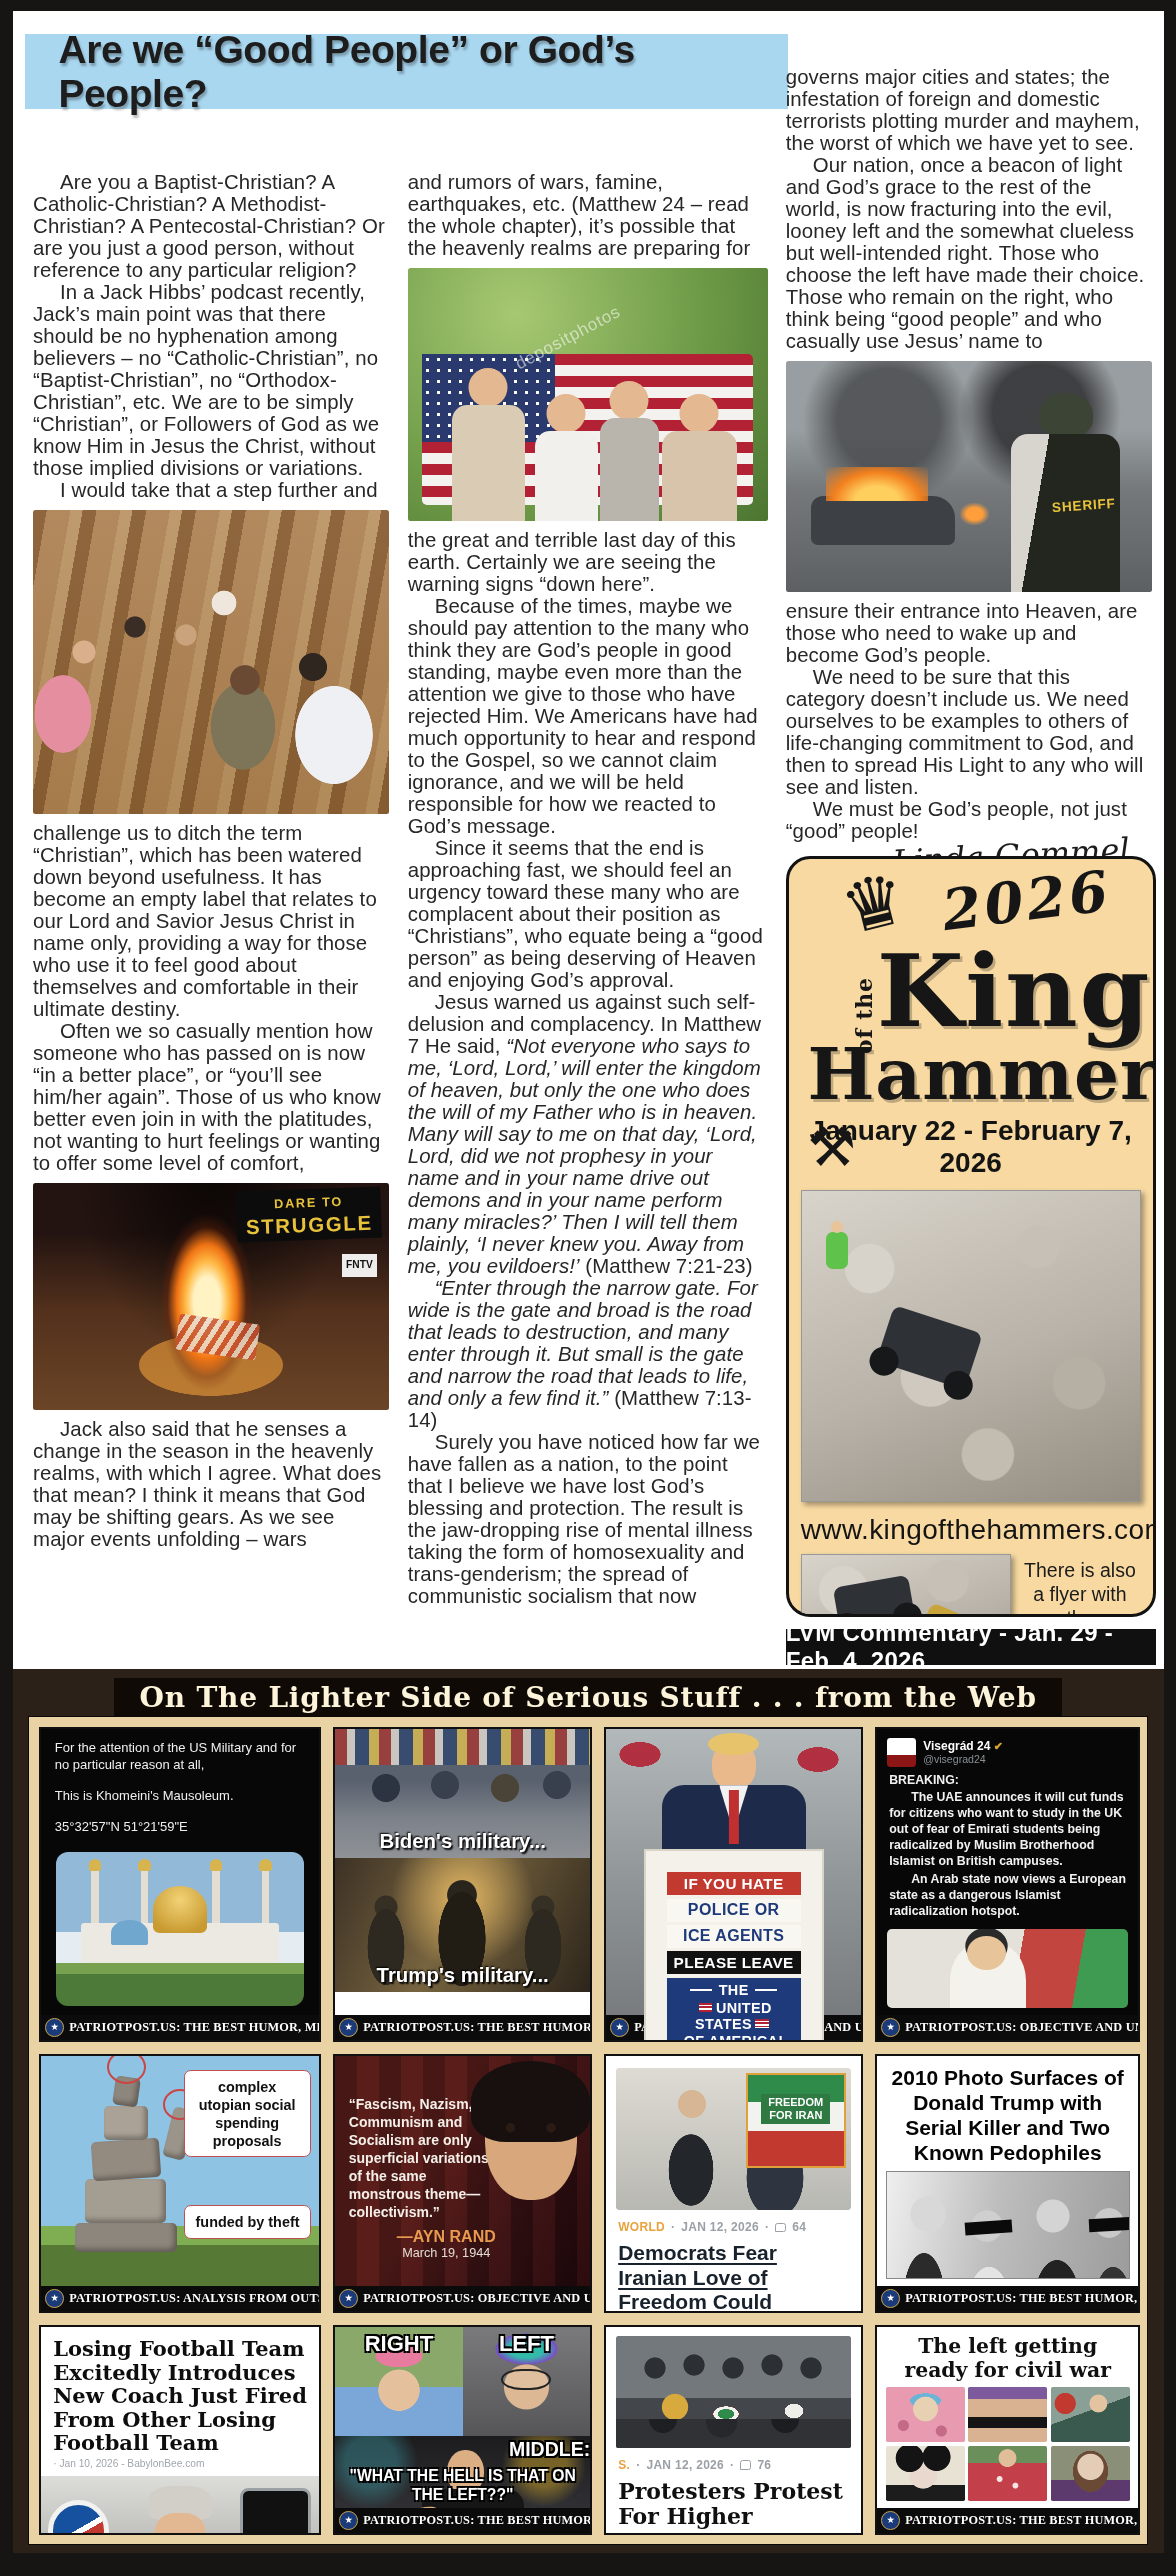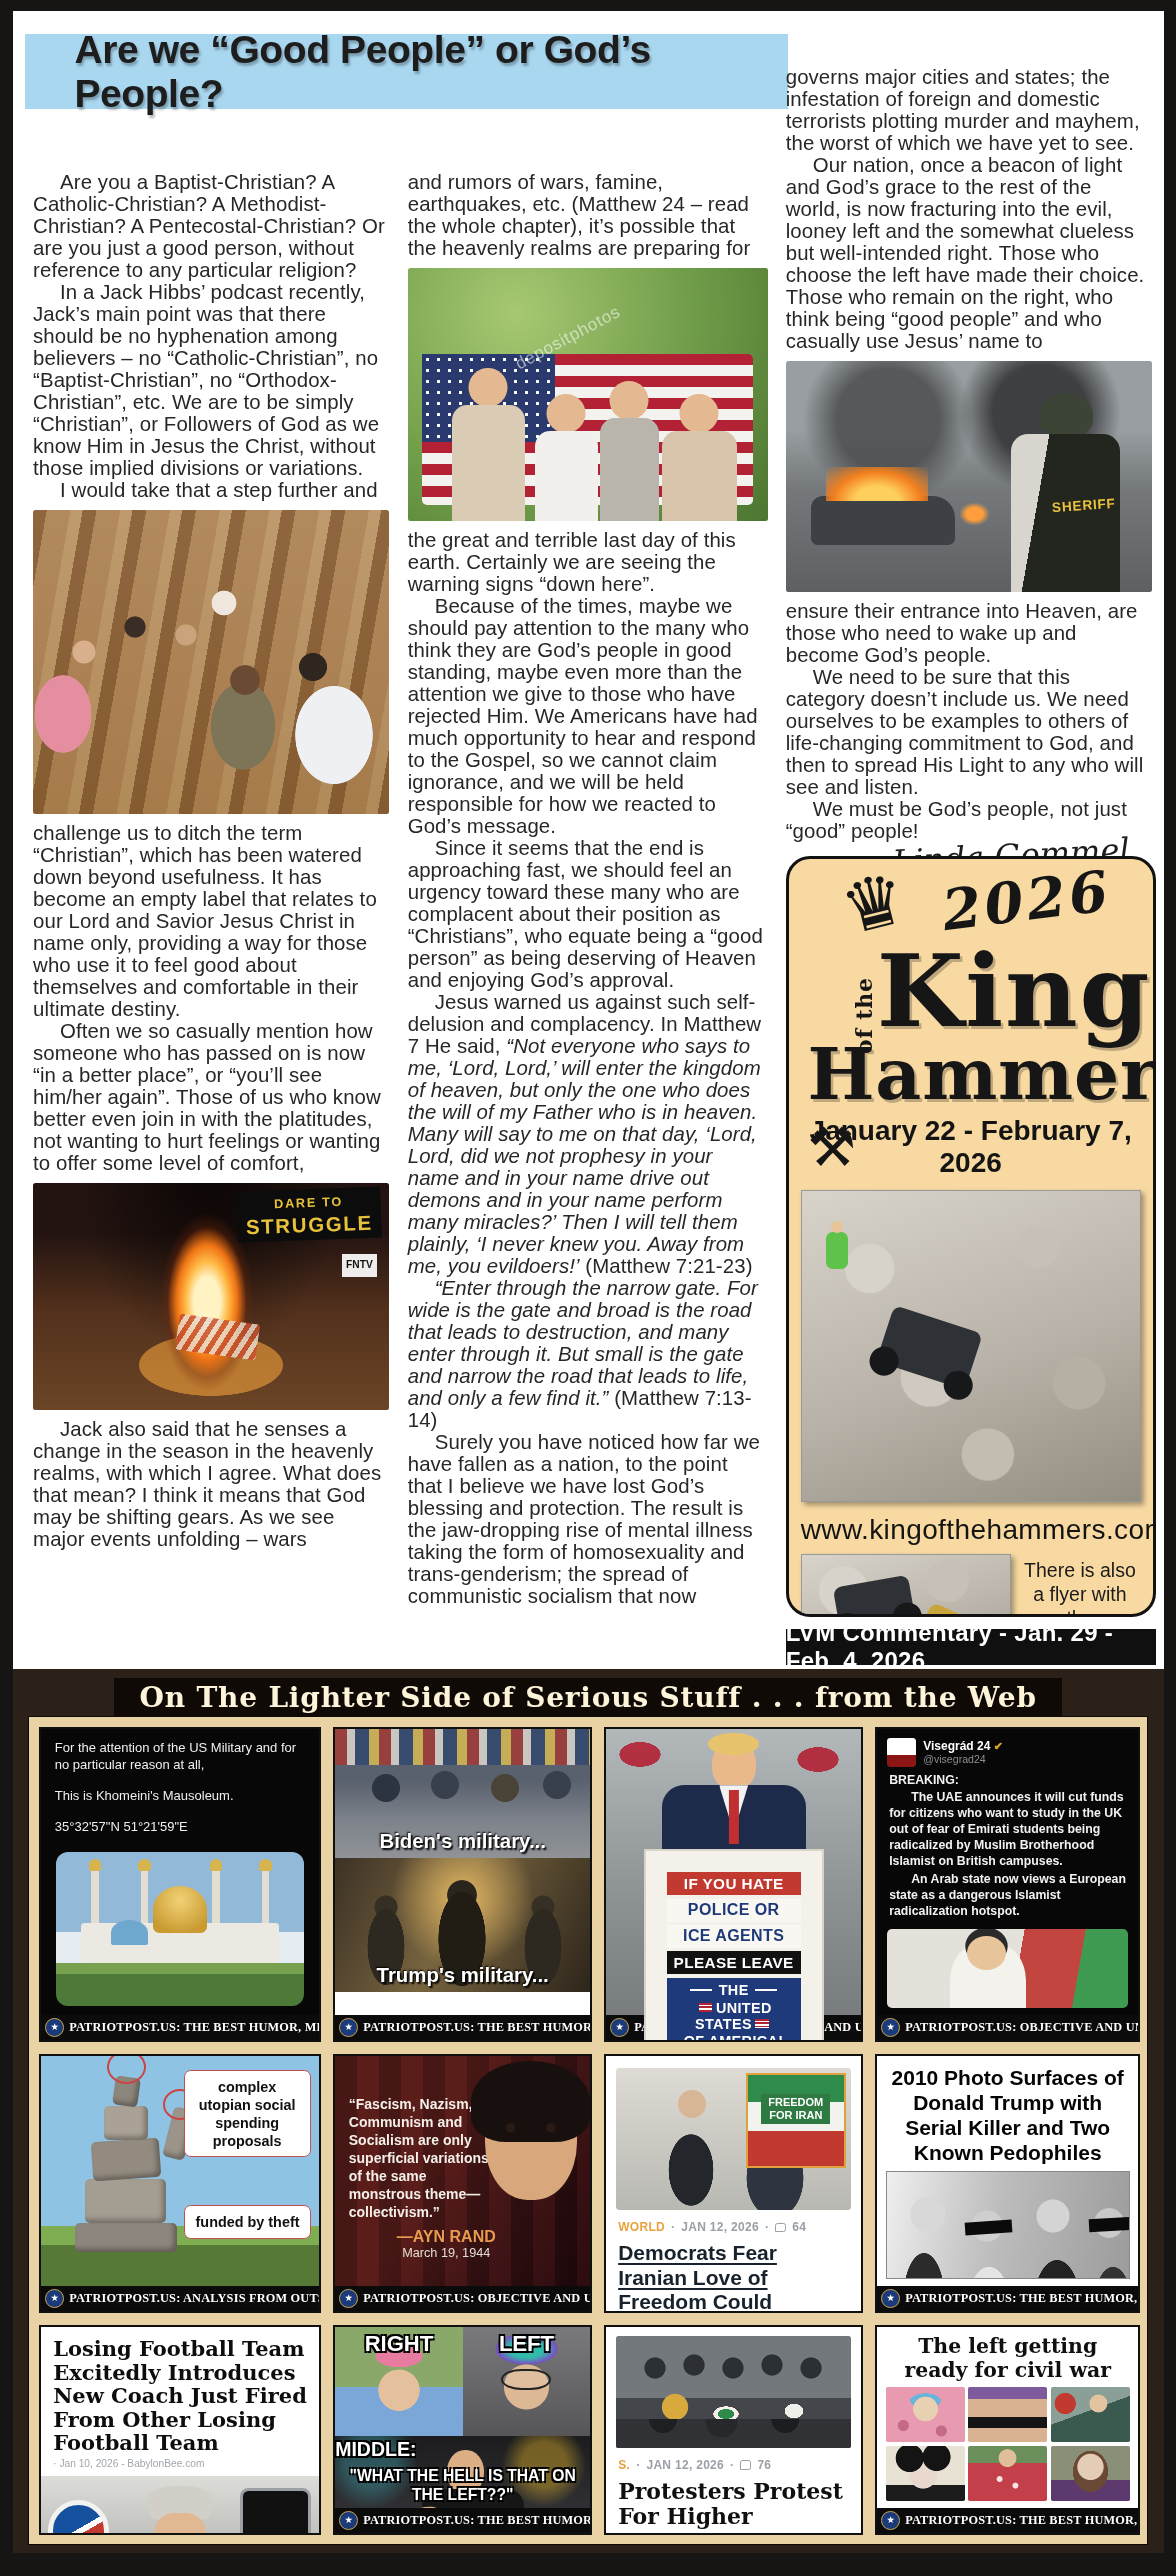--- a/index.html
+++ b/index.html
@@ -3,21 +3,21 @@
 <meta charset="utf-8">
 <style>
   * { box-sizing: border-box; margin: 0; padding: 0; }
   html,body { background:#555; }
   .page { position:relative; width:1177px; height:2576px; background:#171513; margin:0 auto;
           font-family:"Liberation Sans", sans-serif; }
   .paper { position:absolute; left:12.7px; top:11px; width:1151px; height:1658px; background:#ffffff; }
 
   
   .title-bar { position:absolute; left:12.7px; top:23px; width:763px; height:75px; background:#a9d7f0;
-               display:flex; align-items:center; padding-left:49px; }
+               display:flex; align-items:center; padding-left:33px; }
   .title-bar span { font-size:39px; font-weight:bold; color:#1d1d1d; letter-spacing:-0.4px;
                     text-shadow:1.7px 2.5px 2.5px rgba(0,0,0,.28); }
 
   
   .col { position:absolute; color:#272727; font-size:20.4px; line-height:22px; letter-spacing:0.1px;margin-top:40px; }
   .col p { text-indent:27px; }
   .col p.noind { text-indent:0; }
   .col1 { left:20.4px;  top:120px; width:356px; }
   .col2 { left:395px; top:120px; width:360px; }
   .col3 { left:773px; top:15.3px;  width:366px; }
@@ -358,21 +358,21 @@
   .picard { flex-grow:1; position:relative; overflow:hidden;
     background:
       radial-gradient(circle at 82% 40%, rgba(200,160,40,.5) 0 22px, rgba(0,0,0,0) 42px),
       radial-gradient(circle at 14% 36%, rgba(60,160,170,.4) 0 25.4px, rgba(0,0,0,0) 47px),
       linear-gradient(#1c1c1e,#303034); }
   .picard .head { position:absolute; left:44%; top:13.6px; width:37px; height:44px; border-radius:48%; background:#dcae84; }
   .picard .uni { position:absolute; left:34%; top:53px; width:102px; height:76px; border-radius:17px 17px 0 0;
     background:linear-gradient(#161616 0 34%, #a22a2a 34%); }
   .picard .hand { position:absolute; left:24%; top:73px; width:44px; height:18.7px; border-radius:40%;
     background:#dcae84; transform:rotate(-16deg); }
-  .pic-mid { position:absolute; top:1.7px; width:100%; text-align:left; color:#fff; font-weight:bold; font-size:19.5px;
+  .pic-mid { position:absolute; top:1.7px; width:100%; text-align:right; color:#fff; font-weight:bold; font-size:19.5px;
       text-shadow:1.7px 1.7px 0 #000,-1.7px 1.7px 0 #000,1.7px -1.7px 0 #000,-1.7px -1.7px 0 #000; }
   .pic-cap { position:absolute; bottom:3.4px; width:100%; text-align:center; color:#fff; font-weight:bold; font-size:15.7px;
       line-height:18.7px; text-shadow:1.7px 1.7px 0 #000,-1.7px 1.7px 0 #000,1.7px -1.7px 0 #000,-1.7px -1.7px 0 #000; padding:0 5.1px; }
 
   
   .protest-photo { margin:8.5px 10.2px 0; height:112px; border-radius:2.5px; flex-shrink:0; position:relative; overflow:hidden;
     background:
       radial-gradient(circle at 39px 32px, #2c3034 0 10.2px, rgba(0,0,0,0) 11px),
       radial-gradient(circle at 78px 29px, #2c3034 0 10.2px, rgba(0,0,0,0) 11px),
       radial-gradient(circle at 117px 32px, #2c3034 0 10.2px, rgba(0,0,0,0) 11px),

